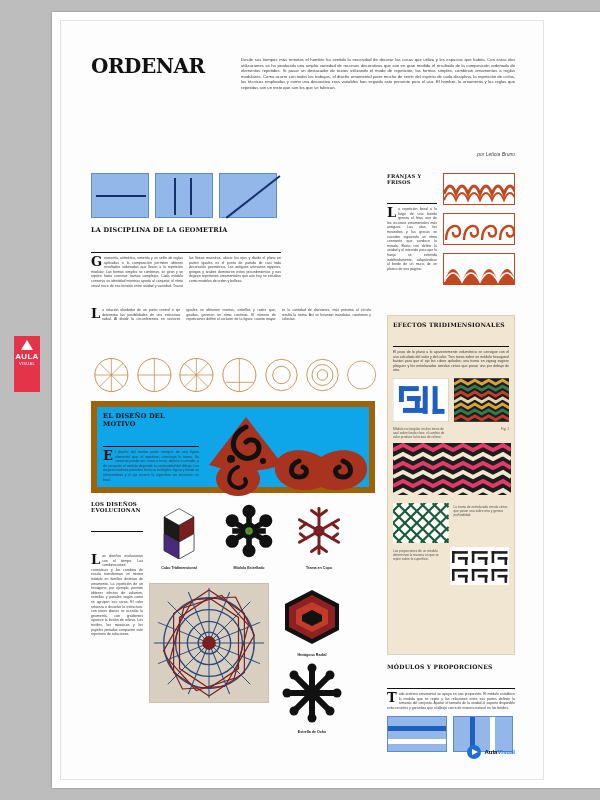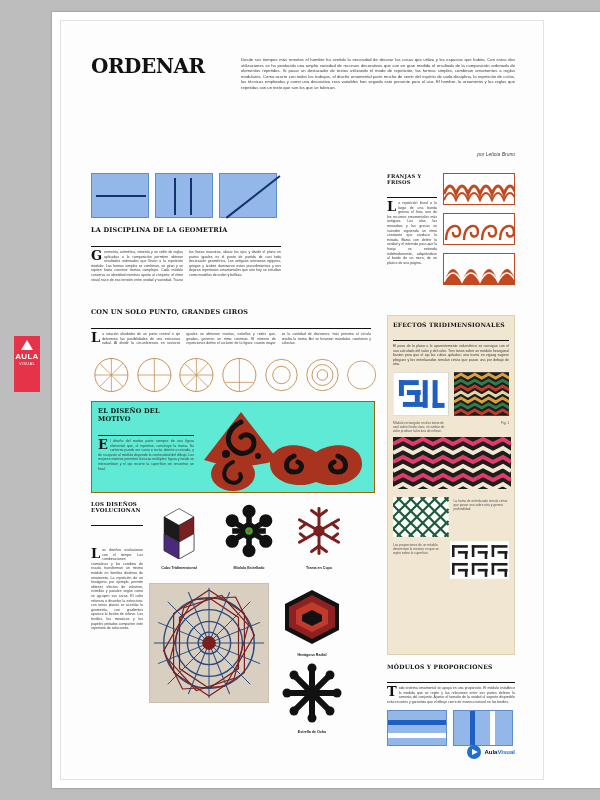--- a/index.html
+++ b/index.html
@@ -107,21 +107,21 @@
   }
 
   
   .sec-head {
     font-family: "DejaVu Serif", serif;
     font-weight: bold;
     font-size: 6.5px;
     letter-spacing: .2px;
     color: #111;
     border-bottom: 1px solid #111;
-    padding-bottom: 12px;
+    padding-bottom: 18px;
     margin-bottom: 3px;
     text-transform: uppercase;
   }
   .body-txt {
     font-size: 3.5px;
     line-height: 4.6px;
     color: #3b3b3b;
     text-align: justify;
   }
   .dropcap::first-letter {
@@ -140,21 +140,21 @@
   .figlabel { font-size: 3.6px; font-weight: bold; color: #222; text-align: center; margin-top: 3px; }
 
   
   .bluebox { background: #93b7e8; border: 1px solid #5f8ccb; position: relative; }
   .bline { position: absolute; background: #17306e; }
 
   
   .frieze { border: 1px solid #c1481f; background: #fff; position: relative; overflow: hidden; }
 
   
-  .olive { background: #5eead4; border: 1px solid #a16207; }
+  .olive { background: #0ea5e9; border: 6px solid #a16207; }
 
   
   .beige { background: #f0e6d2; border: 1px solid #ddd0b4; }
 
   
   #footer-logo {
     position: absolute; right: 0; bottom: 0;
     display: flex; align-items: center; gap: 3px;
   }
   #footer-logo .play {
@@ -211,21 +211,20 @@
             </div>
           </div>
         </div>
 
         <div style="position:absolute;left:0;top:183px;width:190px;">
           <div class="sec-head">LA DISCIPLINA DE LA GEOMETRÍA</div>
           <div class="body-txt col2 dropcap">Geometría, aritmética, simetría y un sinfín de reglas aplicadas a la composición permiten obtener resultados ordenados que llevan a la repetición modular. Las formas simples se combinan, se giran y se repiten hasta construir tramas complejas. Cada módulo conserva su identidad mientras aporta al conjunto; el ritmo visual nace de esa tensión entre unidad y variedad. Trazar las líneas maestras, ubicar los ejes y dividir el plano en partes iguales es el punto de partida de casi toda decoración geométrica. Los antiguos artesanos egipcios, griegos y árabes dominaron estos procedimientos y nos dejaron repertorios ornamentales que aún hoy se estudian como modelos de orden y belleza.</div>
         </div>
 
         <div style="position:absolute;left:0;top:265px;width:280px;">
-          <div class="sec-head">CON UN SOLO PUNTO, GRANDES GIROS</div>
           <div class="body-txt col3 dropcap">La rotación alrededor de un punto central o eje determina las posibilidades de una estructura radial. Al dividir la circunferencia en sectores iguales se obtienen rosetas, estrellas y redes que, giradas, generan un ritmo continuo. El número de repeticiones define el carácter de la figura: cuanto mayor es la cantidad de divisiones, más próxima al círculo resulta la trama. Así se levantan mandalas, rosetones y celosías.</div>
         </div>
 
         <div style="position:absolute;left:2px;top:312px;width:284px;display:flex;align-items:center;gap:6px;">
           <svg width="40" height="40" viewBox="0 0 40 40">
             <circle cx="20" cy="20" r="18" fill="none" stroke="#c08a4b" stroke-width="1"></circle>
             <g stroke="#c08a4b" stroke-width="0.8">
               <line x1="2" y1="20" x2="38" y2="20"></line>
                 <line x1="20" y1="2" x2="20" y2="38"></line>
               <line x1="7" y1="7" x2="33" y2="33"></line>

